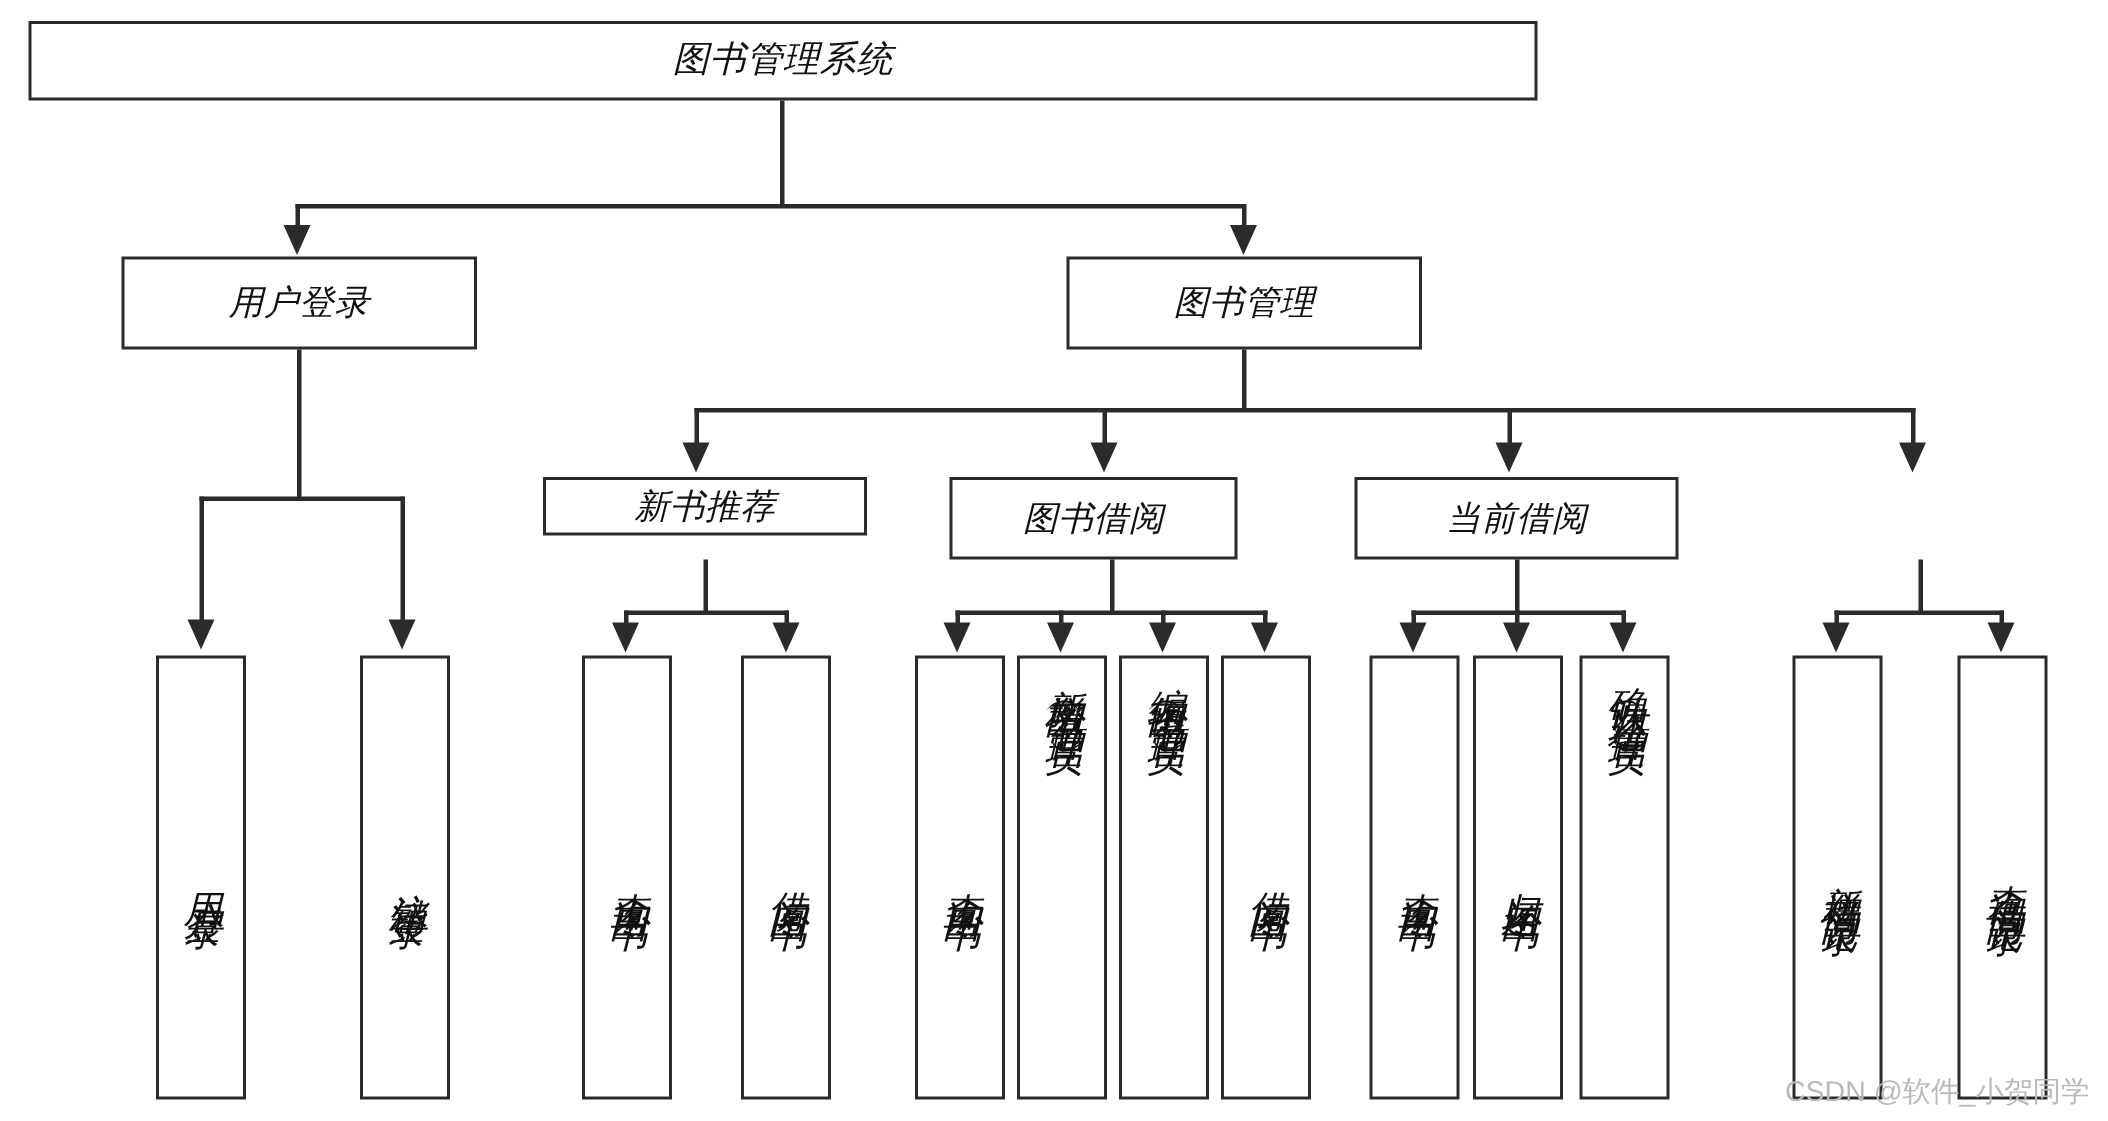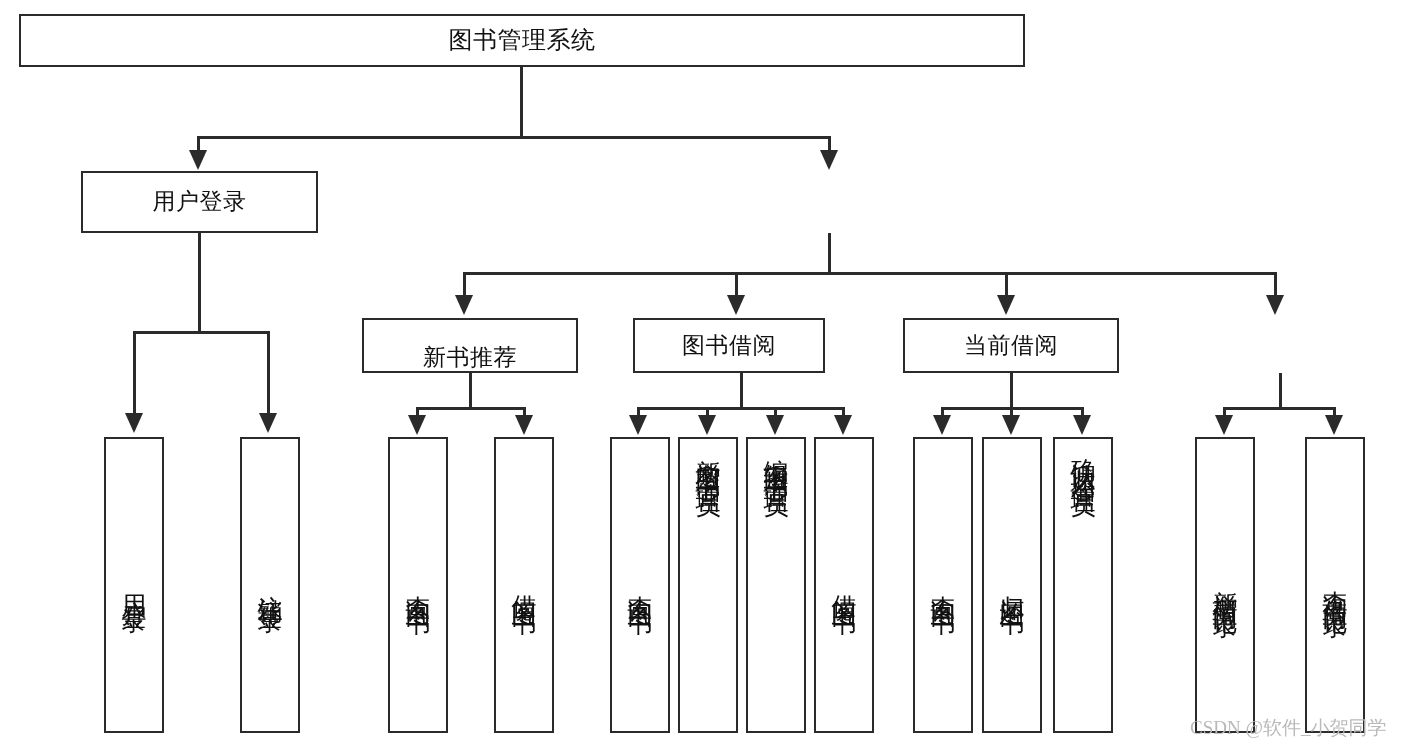--- a/index.html
+++ b/index.html
@@ -26,20 +26,21 @@
     display: flex;
     align-items: center;
     justify-content: center;
     color: #111111;
   }
   .node .label {
     display: block;
     text-align: center;
     line-height: 1.12;
     letter-spacing: 0.5px;
+    font-style: italic;
   }
   
   .node.h .label {
     font-size: 23px;
     white-space: nowrap;
   }
   #node-root .label { font-size: 24px; }
 
   
   .node.v {
@@ -100,20 +101,23 @@
   <div class="vline" style="left:197px; top:136px; width:3px; height:18px;"></div>
   <div class="arrow" style="left:189px; top:150px;"></div>
 
   <div class="vline" style="left:828px; top:136px; width:3px; height:18px;"></div>
   <div class="arrow" style="left:820px; top:150px;"></div>
 
   <div class="node h" id="node-user-login" style="left:81px; top:171px; width:237px; height:62px;">
     <span class="label">用户登录</span>
   </div>
 
+  <div class="node h" id="node-book-mgmt" style="left:711px; top:171px; width:237px; height:62px;">
+    <span class="label">图书管理</span>
+  </div>
 
   <div class="vline" style="left:198px; top:233px; width:3px; height:100px;"></div>
   <div class="hline" style="left:133px; top:331px; width:136px; height:3px;"></div>
   <div class="vline" style="left:133px; top:331px; width:3px; height:86px;"></div>
   <div class="arrow" style="left:125px; top:413px;"></div>
   <div class="vline" style="left:267px; top:331px; width:3px; height:86px;"></div>
   <div class="arrow" style="left:259px; top:413px;"></div>
 
   <div class="vline" style="left:828px; top:233px; width:3px; height:41px;"></div>
   <div class="hline" style="left:463px; top:272px; width:814px; height:3px;"></div>
@@ -123,21 +127,21 @@
 
   <div class="vline" style="left:735px; top:272px; width:3px; height:27px;"></div>
   <div class="arrow" style="left:727px; top:295px;"></div>
 
   <div class="vline" style="left:1005px; top:272px; width:3px; height:27px;"></div>
   <div class="arrow" style="left:997px; top:295px;"></div>
 
   <div class="vline" style="left:1274px; top:272px; width:3px; height:27px;"></div>
   <div class="arrow" style="left:1266px; top:295px;"></div>
 
-  <div class="node h" id="node-new-book" style="left:362px; top:318px; width:216px; height:55px;align-items:flex-end;">
+  <div class="node h" id="node-new-book" style="left:362px; top:318px; width:216px; height:39px;">
     <span class="label">新书推荐</span>
   </div>
 
   <div class="node h" id="node-book-borrow" style="left:633px; top:318px; width:192px; height:55px;">
     <span class="label">图书借阅</span>
   </div>
 
   <div class="node h" id="node-current-borrow" style="left:903px; top:318px; width:216px; height:55px;">
     <span class="label">当前借阅</span>
   </div>
@@ -214,15 +218,15 @@
     <span class="label">确认归还（管理员）</span>
   </div>
 
   <div class="node v center-v" style="left:1195px; top:437px; width:60px; height:296px;">
     <span class="label">新增借阅记录</span>
   </div>
   <div class="node v center-v" style="left:1305px; top:437px; width:60px; height:296px;">
     <span class="label">查询借阅记录</span>
   </div>
 
-  <div id="watermark" style="left:1190px; top:715px;font-family:Liberation Serif, serif;">CSDN @软件_小贺同学</div>
+  <div id="watermark" style="left:1190px; top:715px;">CSDN @软件_小贺同学</div>
 
 </div>
 
 </body></html>

